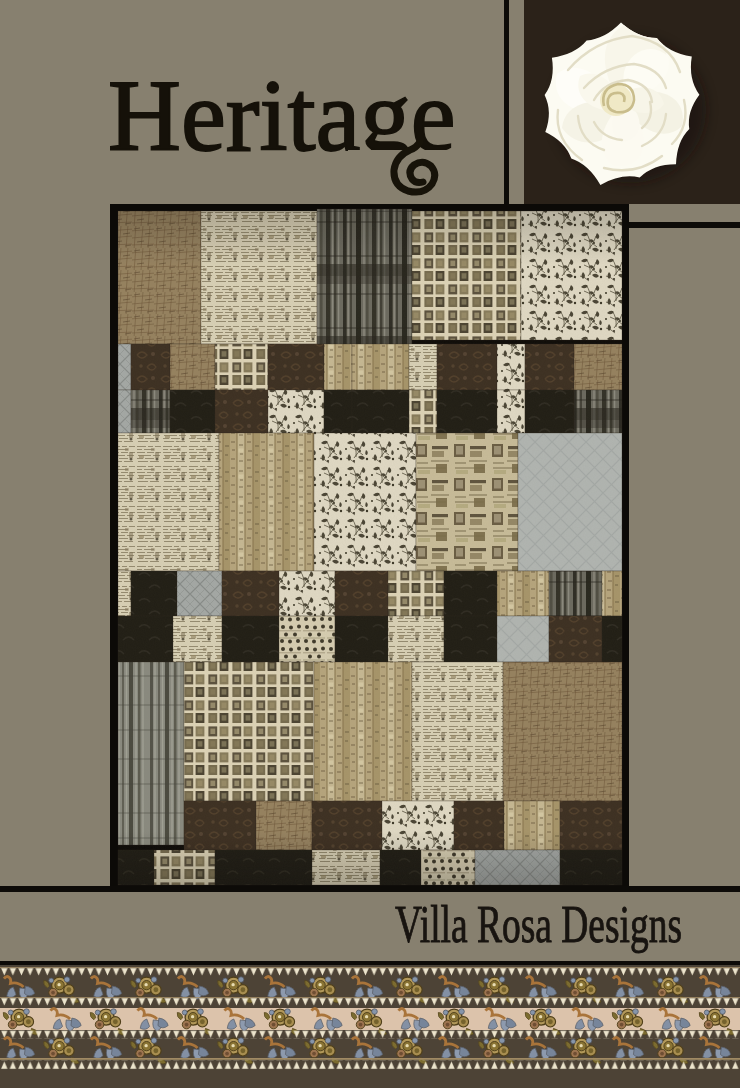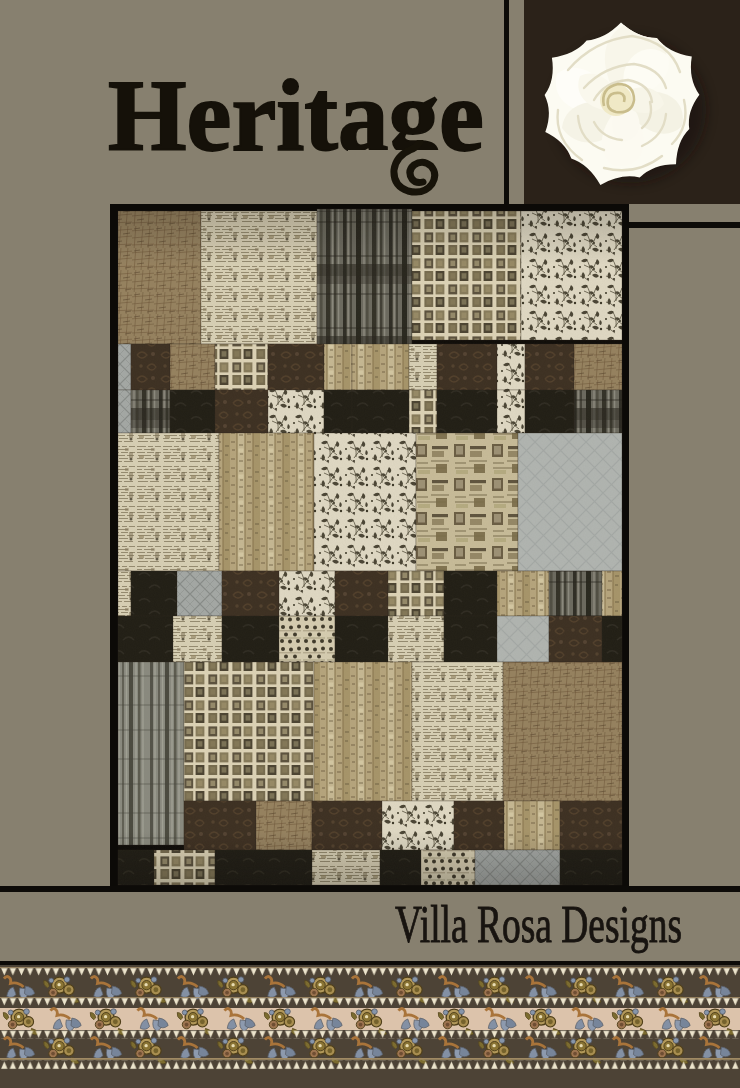--- a/index.html
+++ b/index.html
@@ -6,21 +6,21 @@
   body{width:740px;height:1088px;overflow:hidden;background:#87806F;
        font-family:"Liberation Sans",sans-serif;position:relative;}
   .abs{position:absolute;}
 </style>
 </head>
 <body>
 
 <div class="abs" style="left:0;top:0;width:740px;height:1088px;background:#87806F;"></div>
 
 <div class="abs" style="left:108px;top:58px;width:420px;height:160px;
-     font-family:'Liberation Serif',serif;font-weight:bold;font-size:101px;
+     font-family:'Liberation Serif',serif;font-weight:normal;font-size:101px;
      color:#151109;letter-spacing:0px;white-space:nowrap;-webkit-text-stroke:1.8px #151109;">Heritage</div>
 
 <div class="abs" style="left:348px;top:150px;width:100px;height:50px;background:#87806F;"></div>
 
 <svg class="abs" style="left:386px;top:140px;" width="60" height="58" viewBox="0 0 60 58">
 <path d="M34,2 Q30,8 24,10 Q10,16 8,30 Q7,46 22,51 Q38,55 46,44 Q52,34 45,26 Q37,19 28,25 Q21,31 26,39 Q30,44 37,42" fill="none" stroke="#171309" stroke-width="7" stroke-linecap="round"></path>
 </svg>
 
 <div class="abs" style="left:524px;top:0;width:216px;height:204px;background:#2B2219;"></div>
 

